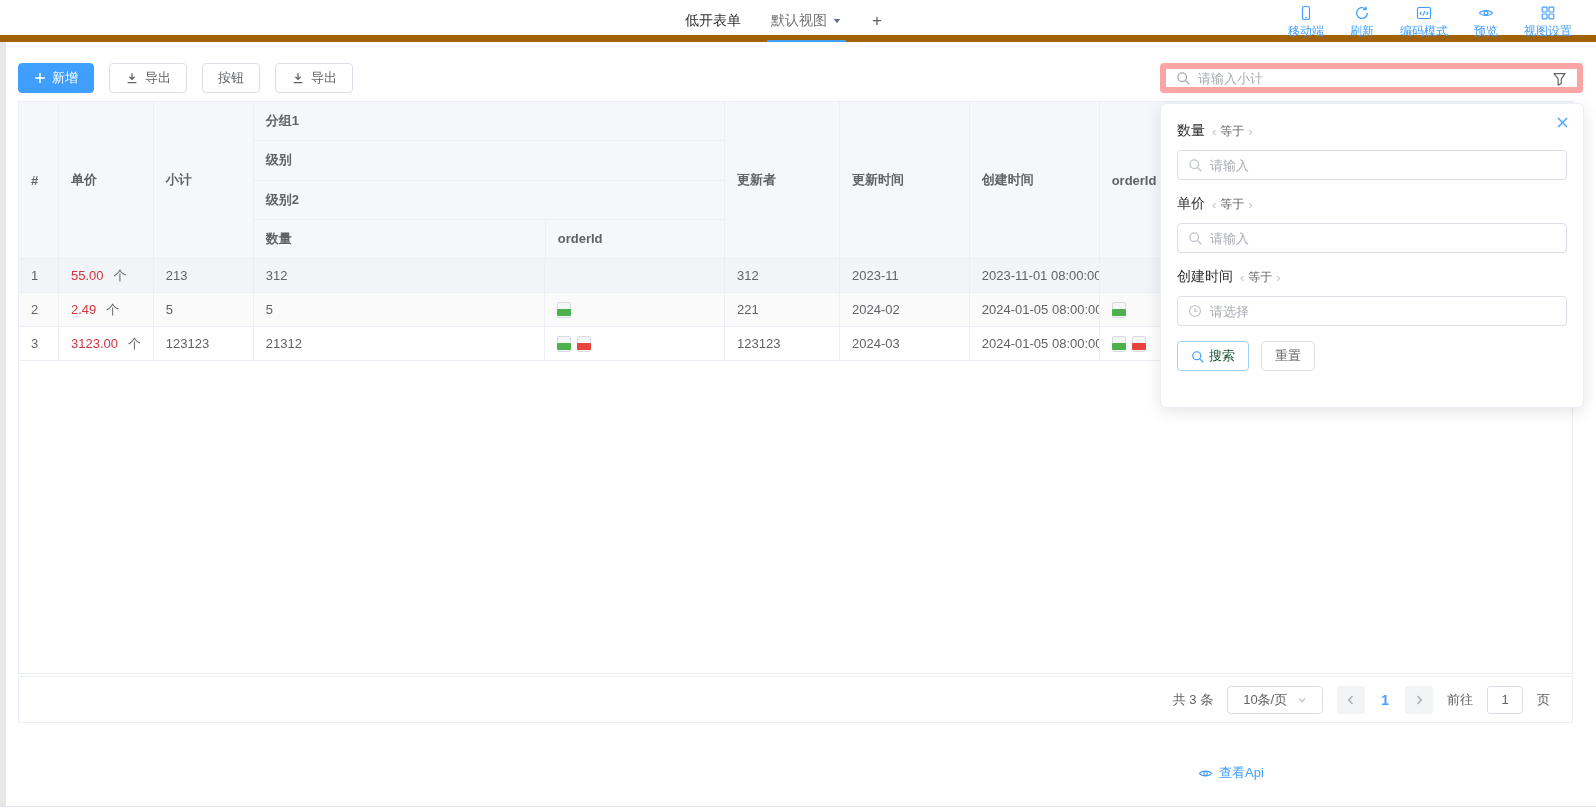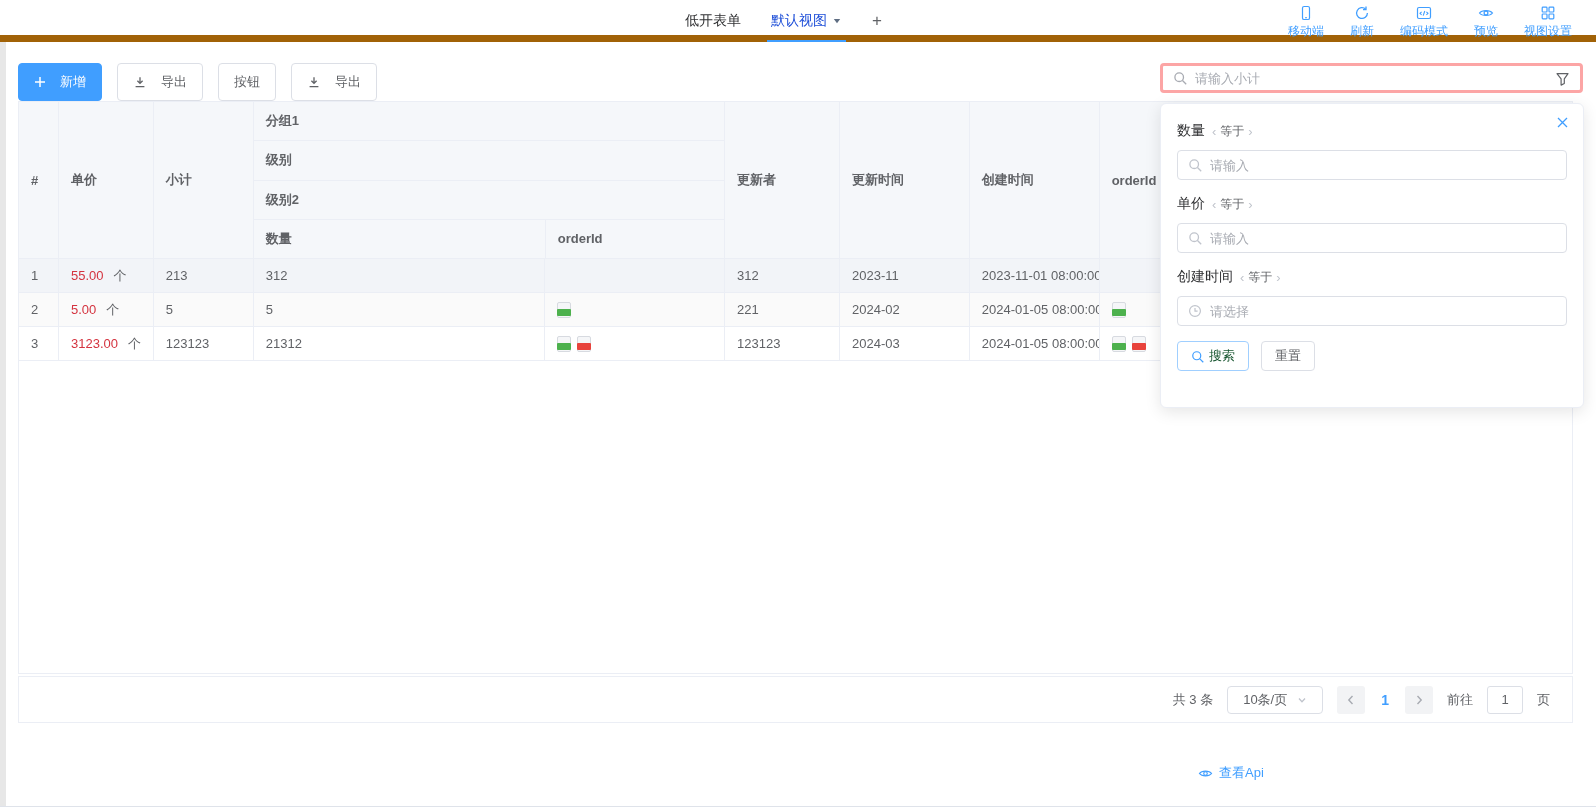--- a/index.html
+++ b/index.html
@@ -6,39 +6,39 @@
   html,body { width:1596px; height:808px; background:#fff; overflow:hidden;
     font-family:"Liberation Sans","DejaVu Sans",sans-serif; }
   .stage { position:relative; width:1596px; height:808px; background:#fff; }
 
   
   .tabbar { position:absolute; top:0; left:0; right:0; height:42px; background:#fff;
     border-bottom:7px solid #a16207; z-index:5; }
   .tabs { position:absolute; left:685px; top:0; height:42px; display:flex; align-items:center; gap:30px; }
   .tab { position:relative; height:42px; display:flex; align-items:center; gap:5px;
     font-size:14px; color:#303133; cursor:pointer; white-space:nowrap; }
-  .tab.active { color:#1d4ed8; }
+  .tab.active { color:#737373; }
   .tab.active::after { content:""; position:absolute; left:-4px; right:-4px; bottom:0; height:2px; background:#409eff; }
   .tab-plus { font-size:17px; color:#606266; }
 
   .top-actions { position:absolute; right:24px; top:5px; display:flex; gap:26px; }
   .top-action { display:flex; flex-direction:column; align-items:center; gap:2px;
     color:#409eff; font-size:12px; cursor:pointer; }
 
   .left-strip { position:absolute; left:0; top:42px; width:6px; height:764px; background:#e7e7e7; }
   .bottom-line { position:absolute; left:0; top:806px; width:1596px; height:1px; background:#dfe3ea; }
 
   
   .toolbar { position:absolute; left:18px; top:63px; display:flex; gap:15px; }
-  .btn { height:38px; display:inline-flex; align-items:center; gap:14px; padding:0 15px;
+  .btn { height:30px; display:inline-flex; align-items:center; gap:6px; padding:0 15px;
     font-size:13px; border-radius:4px; border:1px solid #dcdfe6; background:#fff; color:#606266; cursor:pointer; }
   .btn.primary { background:#409eff; border-color:#409eff; color:#fff; }
 
   .search-box { position:absolute; left:1160px; top:63px; width:423px; height:30px;
-    border:3px solid #fca5a5; border-radius:4px; background:#fff;
+    border:6px solid #fca5a5; border-radius:4px; background:#fff;
     display:flex; align-items:center; gap:8px; padding:0 10px; }
   .search-box input { flex:1; border:none; outline:none; font-size:13px; color:#606266; background:transparent; }
   .search-box input::placeholder { color:#a8abb2; }
 
   
   .table-wrap { position:absolute; left:18px; top:101px; width:1555px; height:573px;
     border:1px solid #ebeef5; background:#fff; }
   .thead { display:flex; height:157px; background:#f5f7fa; border-bottom:1px solid #ebeef5;
     font-size:13px; font-weight:bold; color:#606266; }
   .th { display:flex; align-items:center; padding-left:12px; border-right:1px solid #ebeef5; }
@@ -293,21 +293,21 @@
           <span>2023-11-01 08:00:00</span>
         </div>
       <div class="td w-oid2"></div>
     </div>
 
     <div class="tr r2">
       <div class="td w-idx">
           <span>2</span>
         </div>
       <div class="td w-price">
-          <span class="price">5.00</span>
+          <span class="price">2.49</span>
           <span class="unit">个</span>
         </div>
       <div class="td w-sub">
           <span>5</span>
         </div>
       <div class="td w-qty">
           <span>5</span>
         </div>
       <div class="td w-oid">
           <span class="file-icon f-xls"></span>

